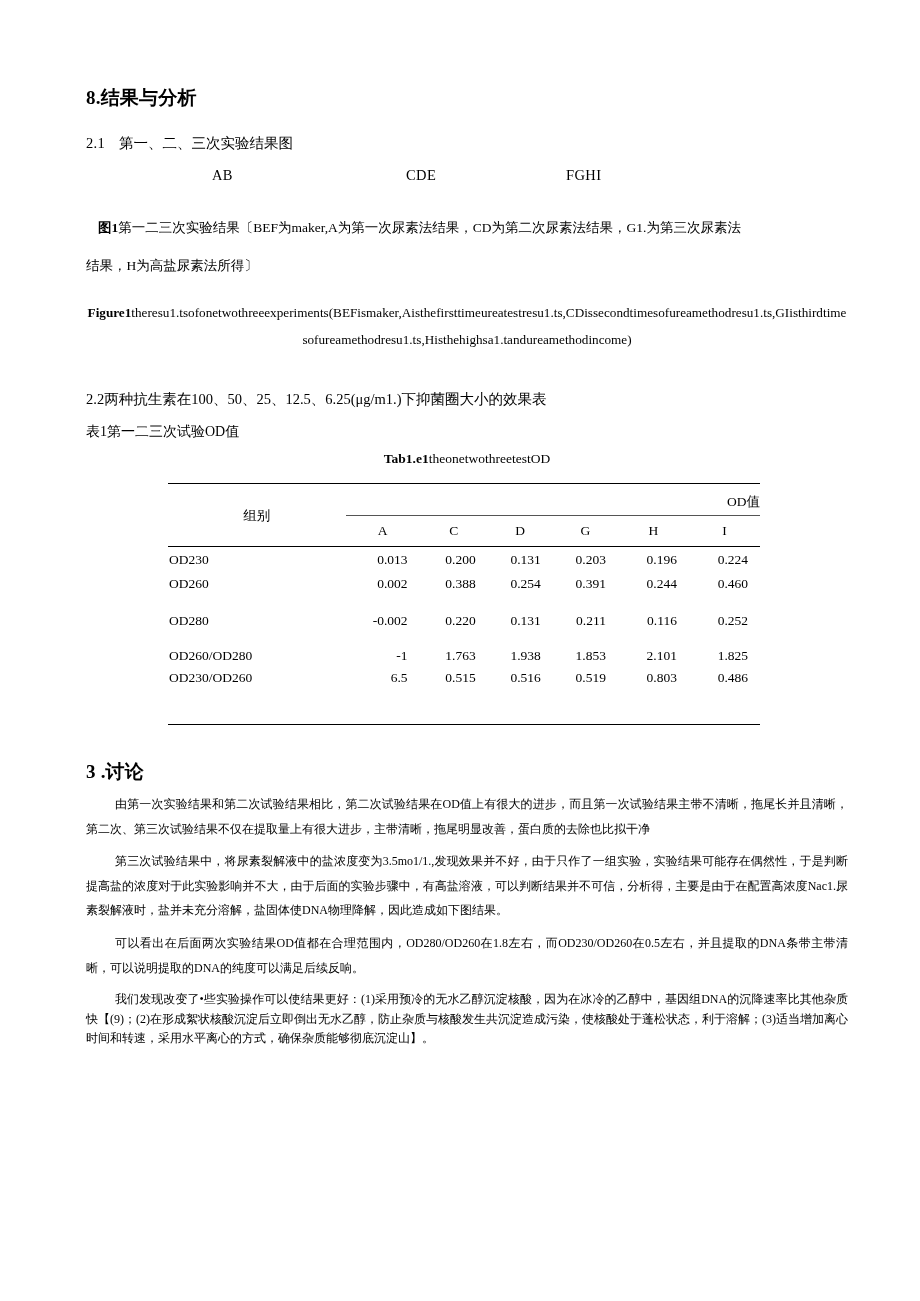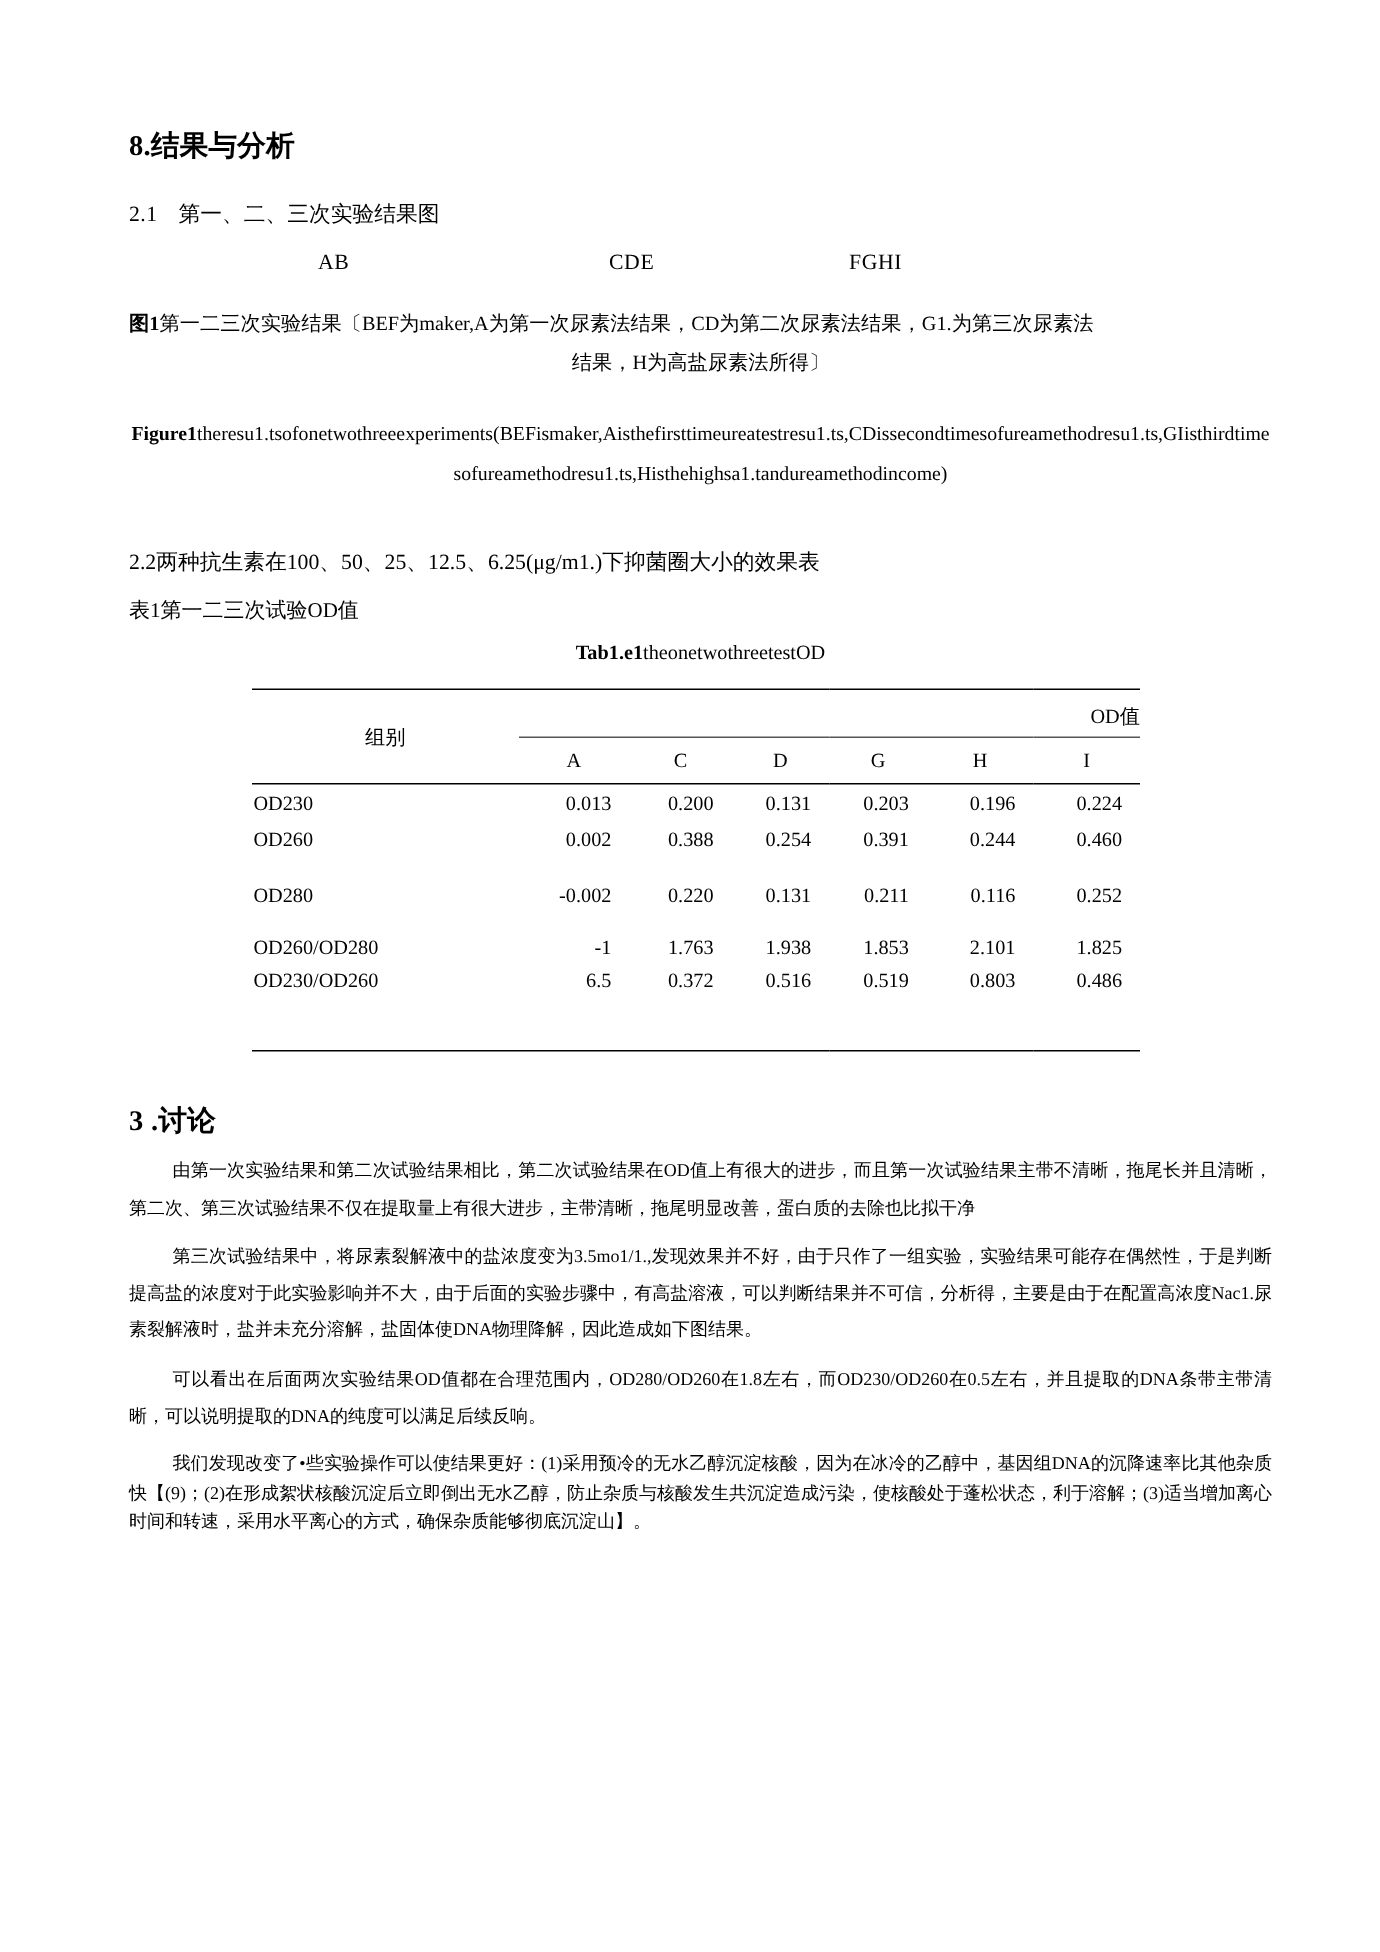--- a/index.html
+++ b/index.html
@@ -62,29 +62,28 @@
     letter-spacing: 0.4px;
   }
   .lane-ab   { left: 126px; }
   .lane-cde  { left: 320px; }
   .lane-fghi { left: 480px; }
 
   
   .fig-cap {
     font-size: 13.5px;
     line-height: 1.95;
-    margin: 0;
+    margin: 12px;
     padding-top: 10px;
     text-align: justify;
     text-justify: inter-ideograph;
   }
   .fig-cap .lead { font-weight: bold; }
   .fig-cap-line2 {
     font-size: 13.5px;
-    text-align: center;
     line-height: 1.95;
   }
   .fig-cap-en {
     font-size: 13.2px;
     line-height: 2.0;
     text-align: center;
     padding-top: 8px;
     word-break: break-all;
   }
   .fig-cap-en .lead { font-weight: bold; }
@@ -252,21 +251,21 @@
             <td class="val">-1</td>
             <td class="val">1.763</td>
             <td class="val">1.938</td>
             <td class="val">1.853</td>
             <td class="val">2.101</td>
             <td class="val">1.825</td>
           </tr>
           <tr class="data-row">
             <td class="lbl">OD230/OD260</td>
             <td class="val">6.5</td>
-            <td class="val">0.372</td>
+            <td class="val">0.515</td>
             <td class="val">0.516</td>
             <td class="val">0.519</td>
             <td class="val">0.803</td>
             <td class="val">0.486</td>
           </tr>
           <tr>
             <td colspan="7" class="tail-pad"></td>
           </tr>
           <tr class="rule-bot">
             <td colspan="7"></td>

